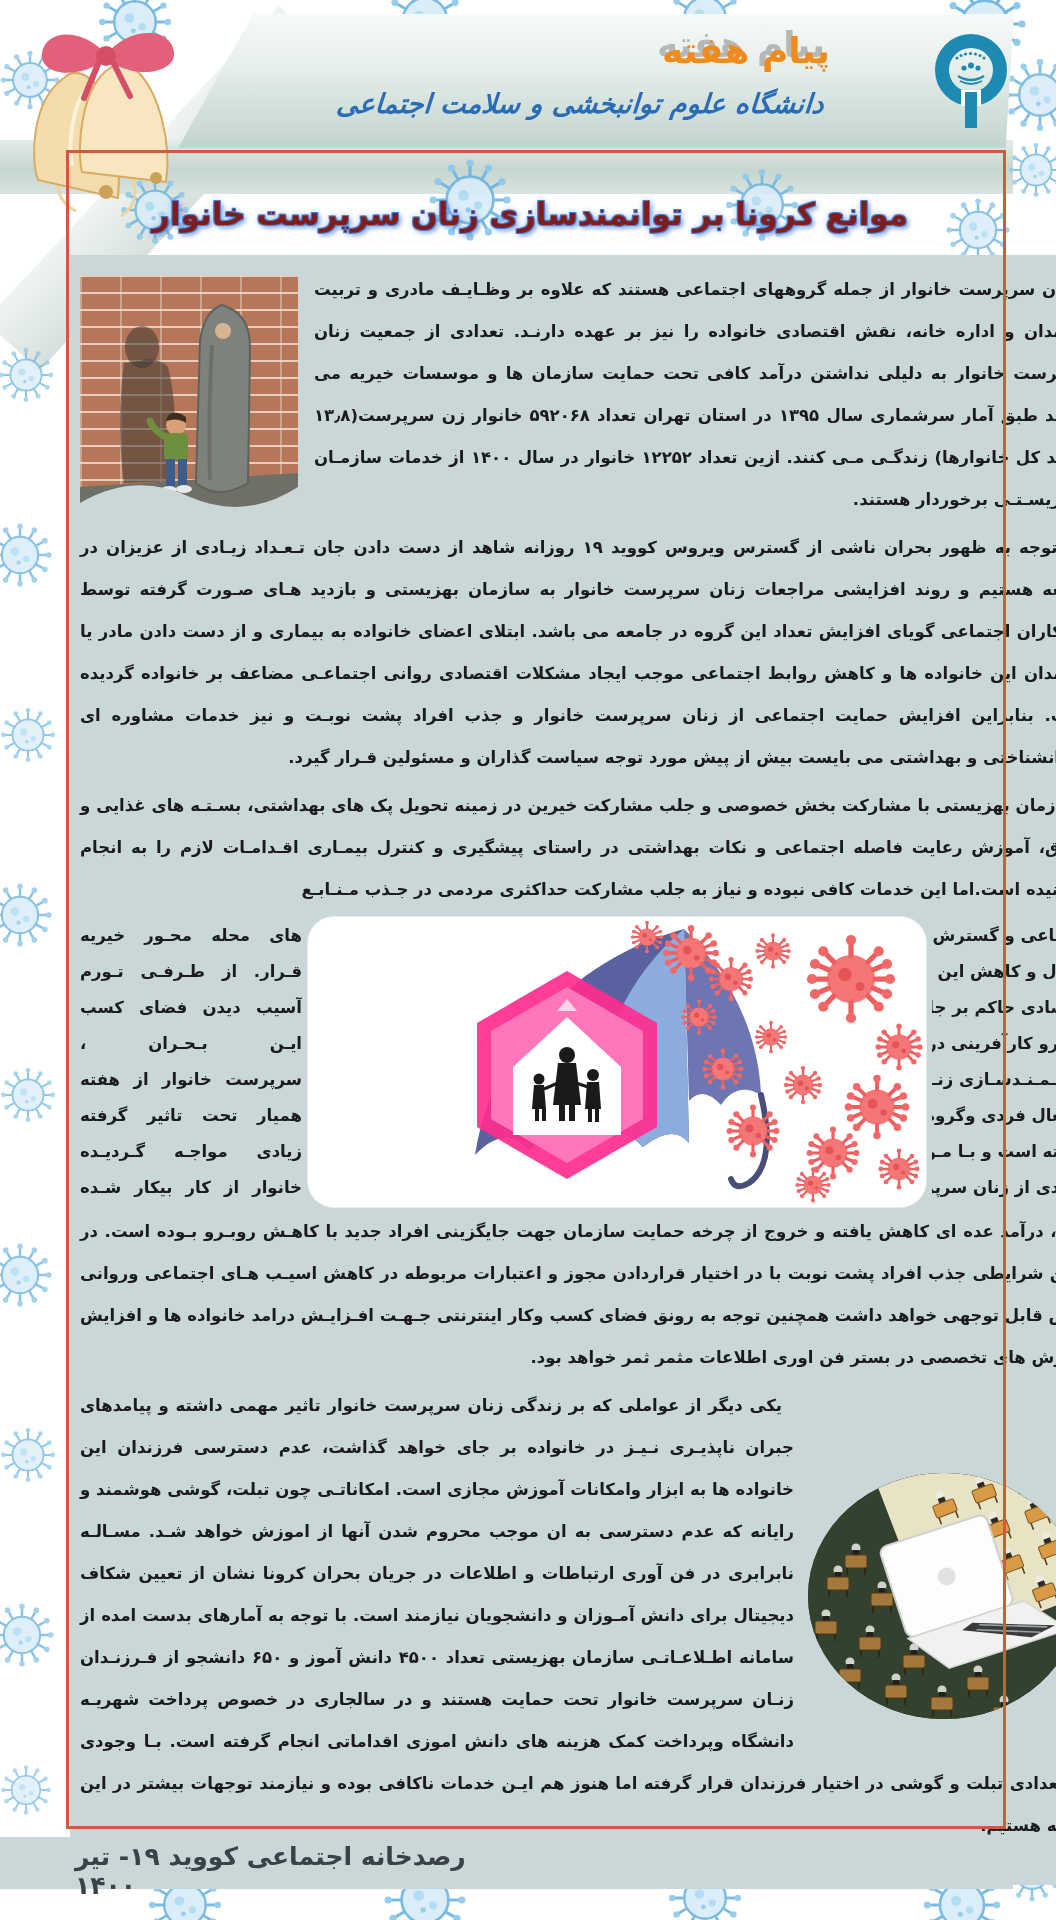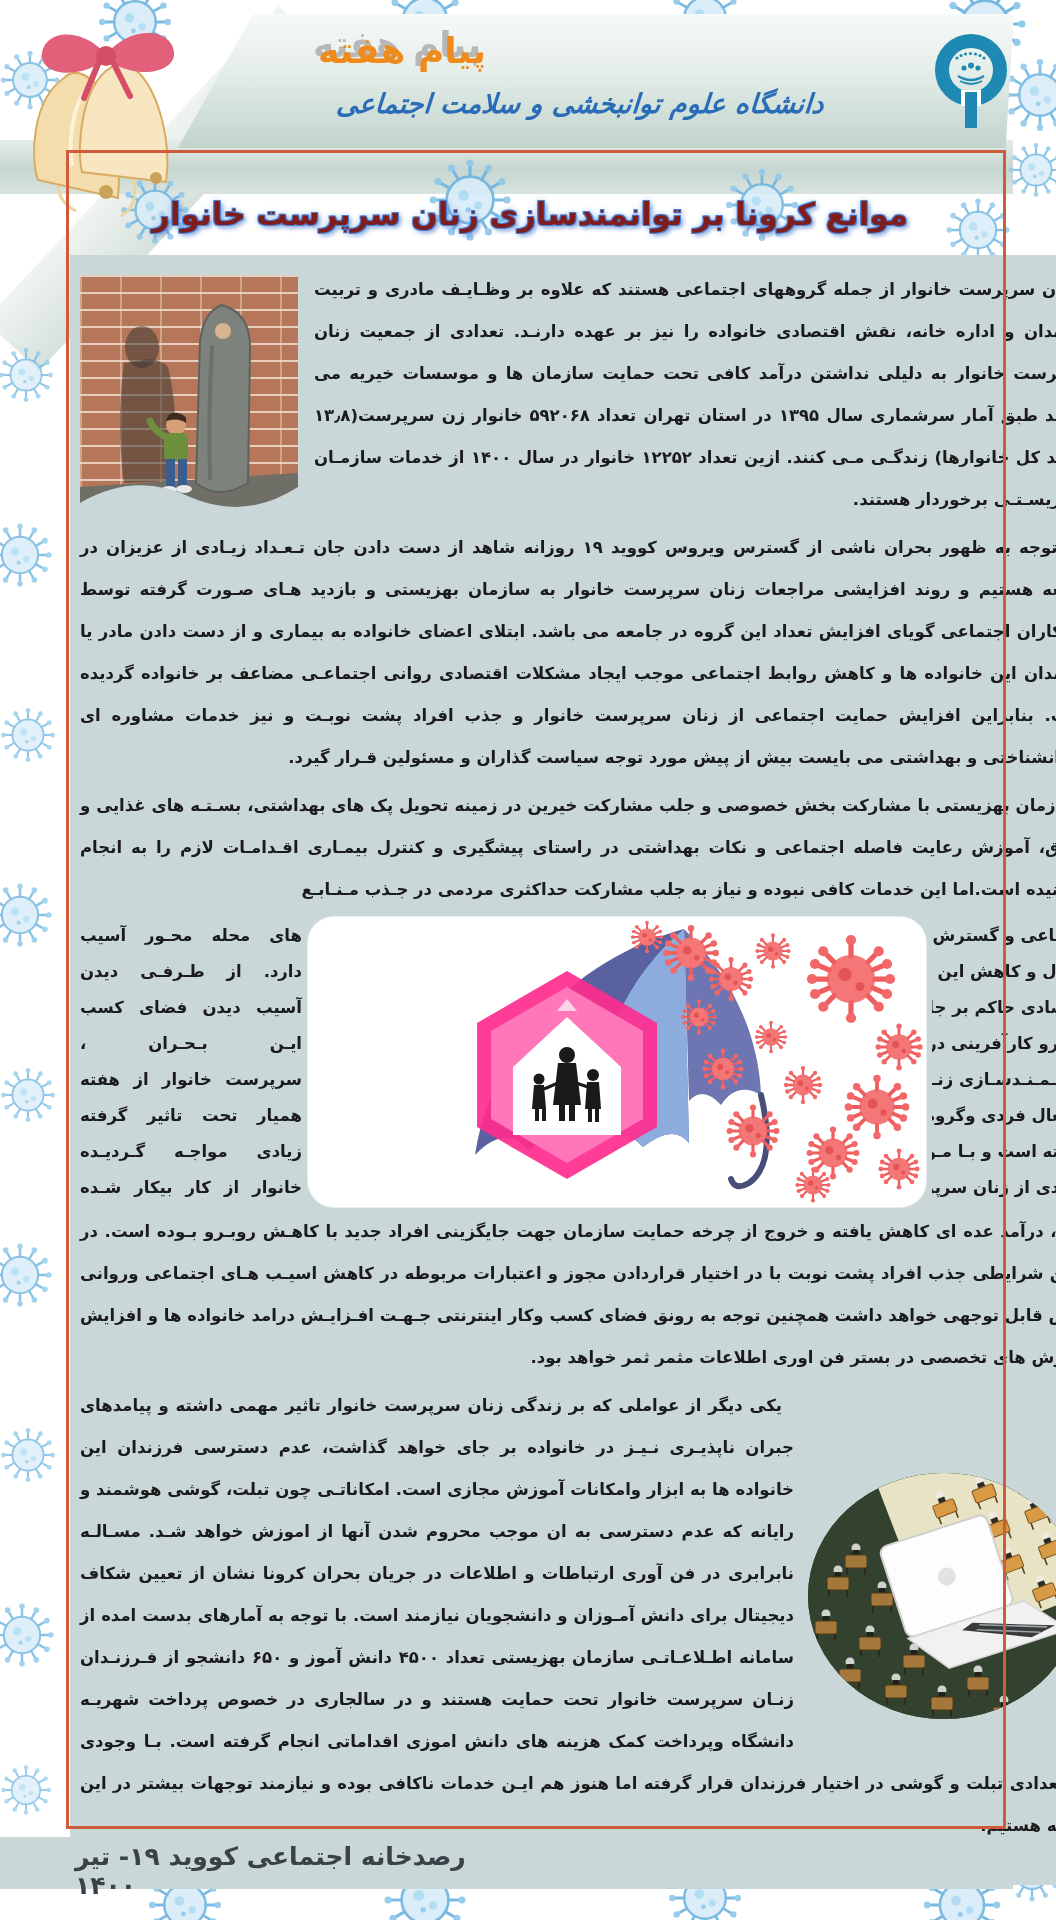--- a/index.html
+++ b/index.html
@@ -23,21 +23,21 @@
     left:0;top:140px;width:1013px;height:54px;z-index:1;
     background:linear-gradient(180deg,#e3ece8 0%,#c6d6d0 55%,#d8e3df 100%);
   }
   .ribbon-diagonal{
     left:-70px;top:120px;width:430px;height:74px;z-index:1;
     background:linear-gradient(180deg,#eef3f0,#d2ded8);
     transform:rotate(-47deg);transform-origin:60% 50%;
     opacity:.9;
   }
   .header-title{
-    left:318px;top:30px;width:500px;z-index:4;text-align:left;
+    left:330px;top:30px;width:500px;z-index:4;text-align:right;
     font-size:36px;font-weight:800;color:#ef8b1c;letter-spacing:1px;
     text-shadow:-5px -6px 0 #b7b7b7;
   }
   .header-subtitle{
     left:250px;top:88px;width:660px;z-index:4;text-align:center;
     font-size:27px;font-weight:800;color:#2b6cb8;font-style:italic;
     transform:skewX(-4deg);
   }
   #bells{left:6px;top:6px;z-index:4;}
   #logo{left:930px;top:30px;z-index:4;}
@@ -328,22 +328,22 @@
           <use href="#redvirus" transform="translate(300,62) scale(.75)"></use>
           <use href="#redvirus" transform="translate(268,100) scale(.6)"></use>
           <use href="#redvirus" transform="translate(292,152) scale(.7)"></use>
           <use href="#redvirus" transform="translate(322,214) scale(.9)"></use>
           <use href="#redvirus" transform="translate(260,36) scale(.95)"></use>
           <use href="#redvirus" transform="translate(216,20) scale(.55)"></use>
         </g>
       </svg>
     </div>
     <div class="wcol">
-      <div>های محله محـور  آسیب</div>
-      <div>دارد. از  طـرفـی  دیدن</div>
+      <div>های محله محـور  خیریه</div>
+      <div>قـرار. از  طـرفـی  تـورم</div>
       <div>آسیب دیدن  فضای کسب</div>
       <div>ایـن  بـحـران  ،</div>
       <div>سرپرست خانوار از هفته</div>
       <div>همیار تحت تاثیر  گرفته</div>
       <div>زیادی مواجـه  گـردیـده</div>
       <div>خانوار از کار بیکار  شـده</div>
     </div>
   </div>
 
   <div class="par">اند، درآمد عده ای کاهش یافته و خروج از چرخه حمایت سازمان جهت جایگزینی افراد جدید با کاهـش  روبـرو  بـوده است. در چنین شرایطی جذب افراد پشت نوبت با در اختیار قراردادن مجوز و اعتبارات مربوطه در کاهش اسیـب  هـای اجتماعی وروانی نقش قابل توجهی خواهد داشت همچنین توجه به رونق فضای کسب وکار اینترنتی جـهـت  افـزایـش درامد خانواده ها و افزایش اموزش های تخصصی در بستر فن اوری اطلاعات  مثمر ثمر خواهد بود.</div>

